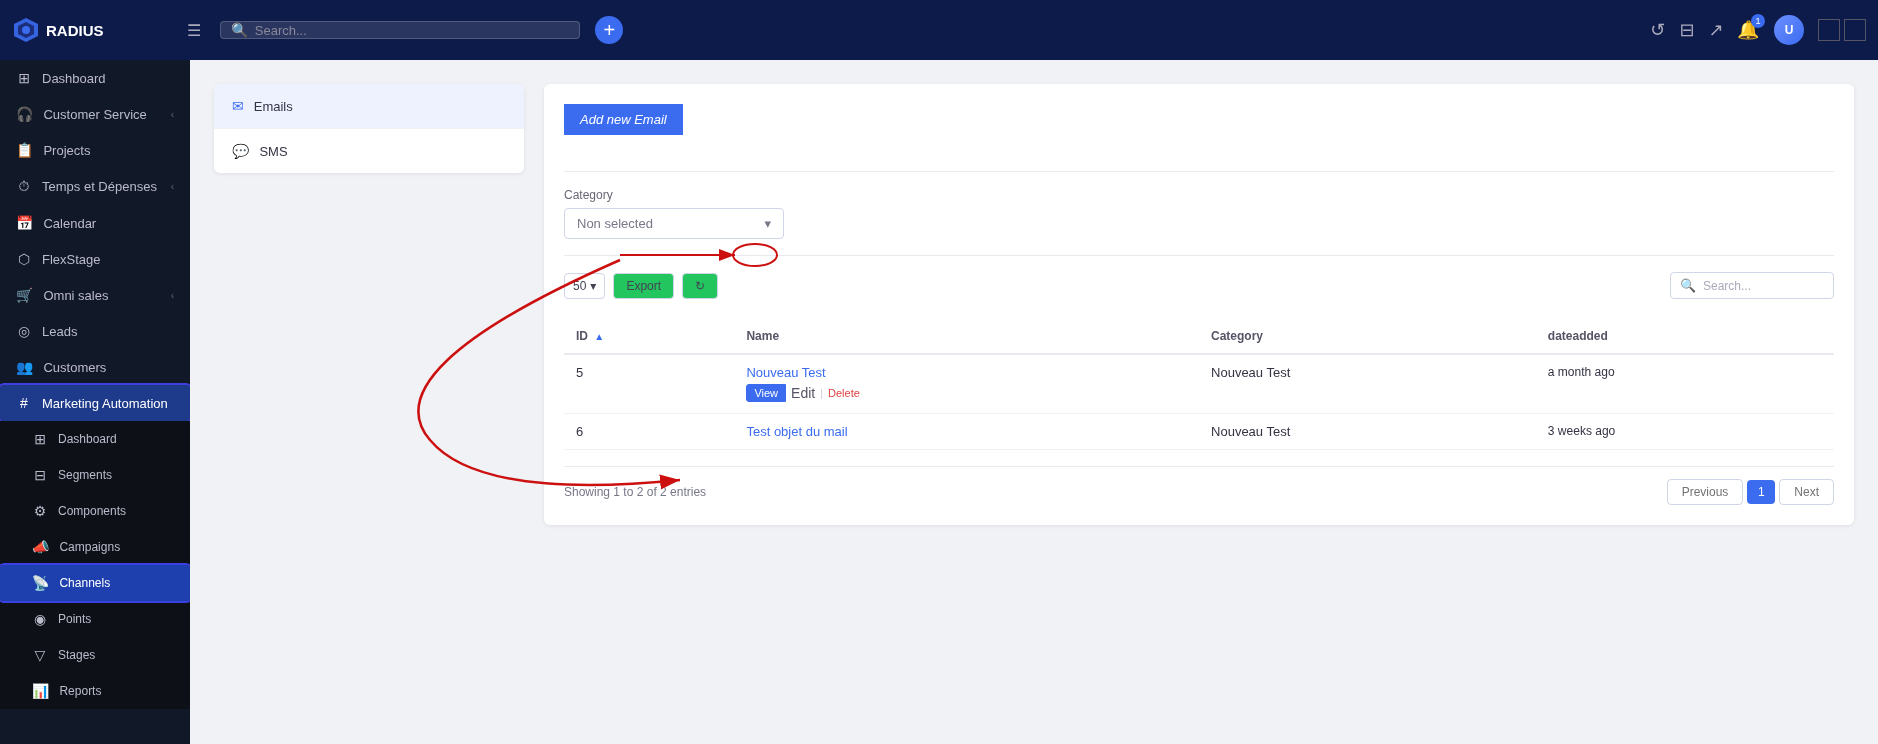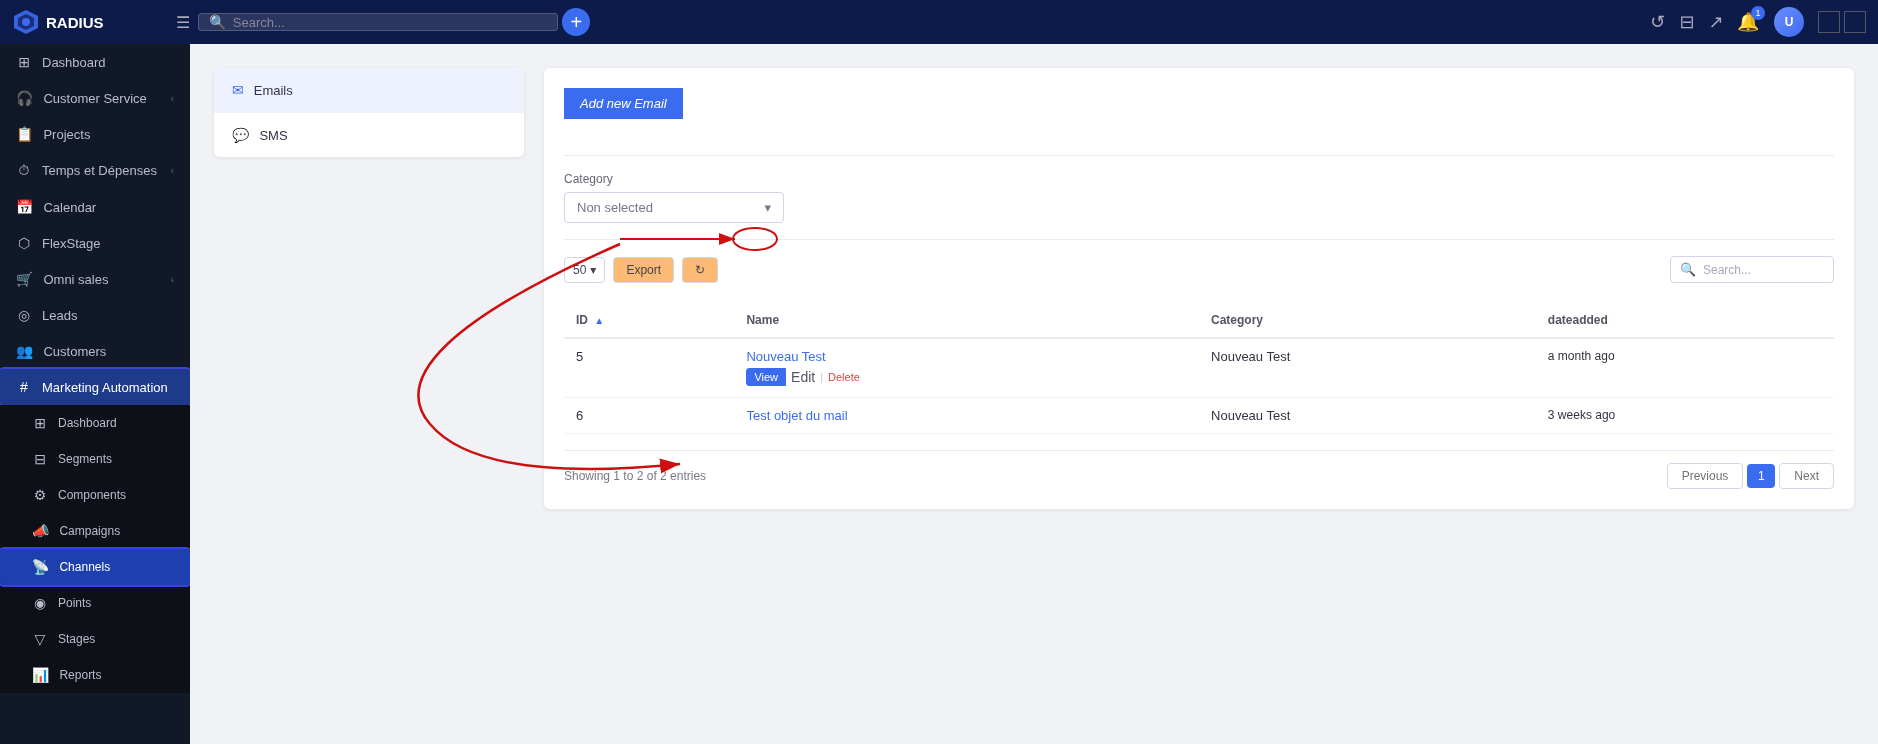--- a/index.html
+++ b/index.html
@@ -1,25 +1,25 @@
 <!DOCTYPE html>
 <html><head>
   <meta charset="utf-8">
   <style>
     * { box-sizing: border-box; margin: 0; padding: 0; }
     body { font-family: -apple-system, BlinkMacSystemFont, 'Segoe UI', sans-serif; font-size: 13px; background: #f0f2f5; display: flex; flex-direction: column; height: 100vh; overflow: hidden; }
 
     
     .topnav {
       background: #0d1b4b;
-      height: 44px;
+      height: 60px;
       display: flex;
       align-items: center;
       padding: 0 12px;
-      gap: 4px;
+      gap: 15px;
       flex-shrink: 0;
       z-index: 100;
     }
     .topnav-logo {
       display: flex;
       align-items: center;
       gap: 6px;
       color: white;
       font-weight: 700;
       font-size: 15px;
@@ -258,21 +258,21 @@
       background: white;
       display: flex; align-items: center; gap: 4px;
     }
     .toolbar-btn {
       border: 1px solid #d0d5e8;
       border-radius: 4px;
       padding: 5px 12px;
       font-size: 12px;
       color: #445;
       cursor: pointer;
-      background: #fdba74;
+      background: #22c55e;
     }
     .toolbar-search {
       margin-left: auto;
       display: flex;
       align-items: center;
       border: 1px solid #d0d5e8;
       border-radius: 4px;
       padding: 5px 10px;
       gap: 6px;
       background: white;

